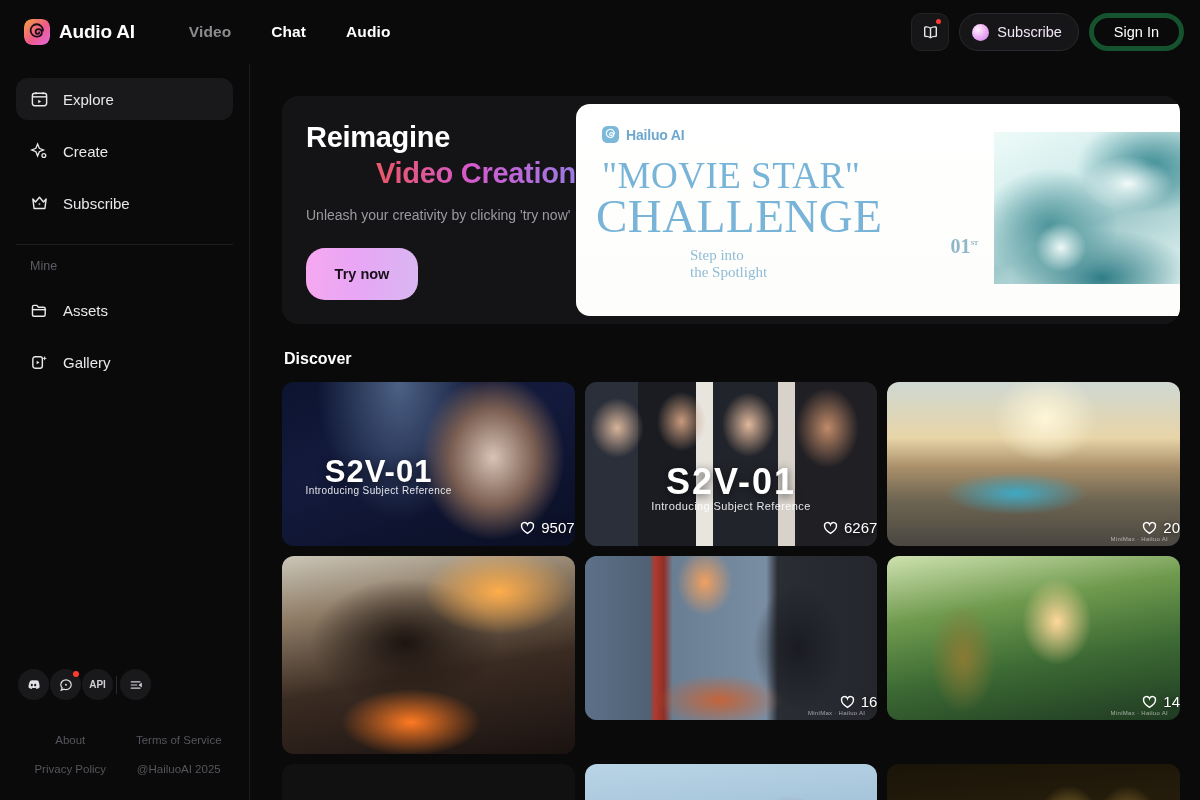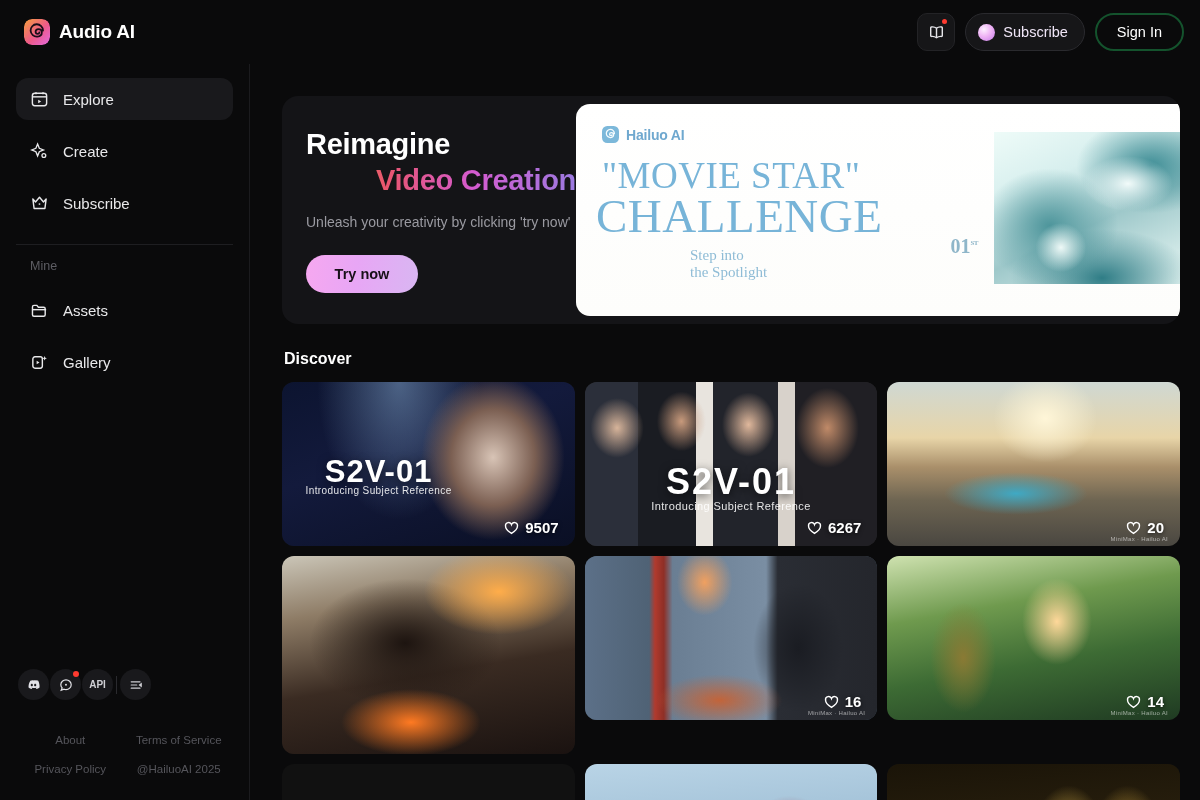--- a/index.html
+++ b/index.html
@@ -52,21 +52,21 @@
     height:38px; border-radius:19px; background:#161618; border:1px solid #2a2a2e;
     display:flex; align-items:center; gap:8px; padding:0 16px 0 12px;
     font-size:14.5px; color:#f0e6f7; cursor:pointer;
   }
   .sub-orb {
     width:17px; height:17px; border-radius:50%;
     background:radial-gradient(circle at 35% 32%, #fdf0ff 0%, #f0b6f5 42%, #c678e8 100%);
   }
   .signin-btn {
     height:38px; border-radius:19px; background:transparent;
-    border:2px solid #14532d; color:#fff;
+    border:5px solid #14532d; color:#fff;
     padding:0 20px; font-size:14.5px; cursor:pointer;
     font-family:"Liberation Sans", sans-serif;
   }
 
   
   .body-row { flex:1; display:flex; min-height:0; }
 
   
   .sidebar {
     width:250px; flex:0 0 250px;
@@ -117,21 +117,21 @@
   }
   .hero-left { width:294px; flex:0 0 294px; padding-left:24px; }
   .hero-t1 { font-size:29px; font-weight:bold; color:#fff; line-height:1.2; letter-spacing:-0.3px; }
   .hero-t2 {
     font-size:29px; font-weight:bold; line-height:1.25; letter-spacing:-0.3px;
     background:linear-gradient(90deg,#f0934e 0%,#e8556f 30%,#d45bd0 62%,#9b7ae0 100%);
     -webkit-background-clip:text; background-clip:text; color:transparent;text-align:right;
   }
   .hero-sub { font-size:14px; color:#9a9aa1; line-height:1.45; margin-top:14px; }
   .hero-btn {
-    margin-top:22px; height:38px; width:112px; border-radius:19px; border:none;
+    margin-top:22px; height:52px; width:112px; border-radius:19px; border:none;
     background:linear-gradient(95deg,#f6a8f0 0%,#e8a6f5 45%,#d9b6f2 100%);
     color:#181018; font-size:14.5px; font-weight:bold; cursor:pointer;
     font-family:"Liberation Sans", sans-serif;
     text-align:center;
   }
   .hero-art {
     flex:1; align-self:stretch; margin:8px 0 8px 0;
     border-radius:14px 0 0 14px;
     background:linear-gradient(180deg,#ffffff 0%,#fdfdfb 100%);
     position:relative; overflow:hidden; display:flex;
@@ -170,23 +170,23 @@
 
   
   .sec-title { font-size:16px; font-weight:bold; color:#fff; margin:26px 0 14px 2px; }
   .grid { display:grid; grid-template-columns:repeat(3,1fr); gap:10px; }
   .card {
     height:164px; border-radius:12px; overflow:hidden; position:relative;
     cursor:pointer; background:#111;
   }
   .card.tall { height:198px; }
   .likes {
-    position:absolute; right:16px; bottom:10px;
+    position:absolute; right:0; bottom:10px;
     display:flex; align-items:center; gap:6px;
-    font-size:15px; color:#fff; font-weight:bold;
+    font-size:15px; color:#fff; font-weight:normal;
     text-shadow:0 1px 4px rgba(0,0,0,.7);
   }
   .wm {
     position:absolute; right:12px; bottom:4px;
     font-size:6px; color:rgba(255,255,255,.55); letter-spacing:.3px; white-space:nowrap;
   }
   .ov-title {
     position:absolute; left:0; right:0; text-align:center;
     font-size:34px; font-weight:bold; letter-spacing:2px; color:#fff;
     text-shadow:0 2px 10px rgba(0,0,0,.6);
@@ -288,20 +288,25 @@
         </defs>
         <rect x="0" y="0" width="26" height="26" rx="8" fill="url(#lg)"></rect>
         <path d="M19 11.5a6.2 6.2 0 1 0-5.6 6.1c2.6-.2 4.4-2 4.4-4.1 0-1.9-1.5-3.3-3.3-3.3-1.6 0-2.9 1.2-2.9 2.6 0 1.2 1 2.1 2.1 2.1.9 0 1.6-.6 1.6-1.4" fill="none" stroke="#1a0d18" stroke-width="1.8" stroke-linecap="round"></path>
       </svg>
       <div class="brand-name">
         <span>Audio</span>
         <span class="ai">AI</span>
       </div>
     </div>
 
+    <div class="main-nav">
+      <div class="nav-item dim">Video</div>
+      <div class="nav-item">Chat</div>
+      <div class="nav-item">Audio</div>
+    </div>
 
     <div class="header-right">
 
       <div class="icon-btn">
         <svg width="19" height="19" viewBox="0 0 20 20" fill="none" stroke="#e6e6ea" stroke-width="1.5">
           <path d="M10 5.5C8.6 4.3 6.8 3.9 4.6 4.2a.8.8 0 0 0-.7.8v8.3c0 .5.4.9.9.8 1.9-.2 3.6.2 5.2 1.4 1.6-1.2 3.3-1.6 5.2-1.4.5.1.9-.3.9-.8V5c0-.4-.3-.7-.7-.8-2.2-.3-4 .1-5.4 1.3z"></path>
           <path d="M10 5.8v9.3"></path>
         </svg>
         <span class="dot-badge"></span>
       </div>

